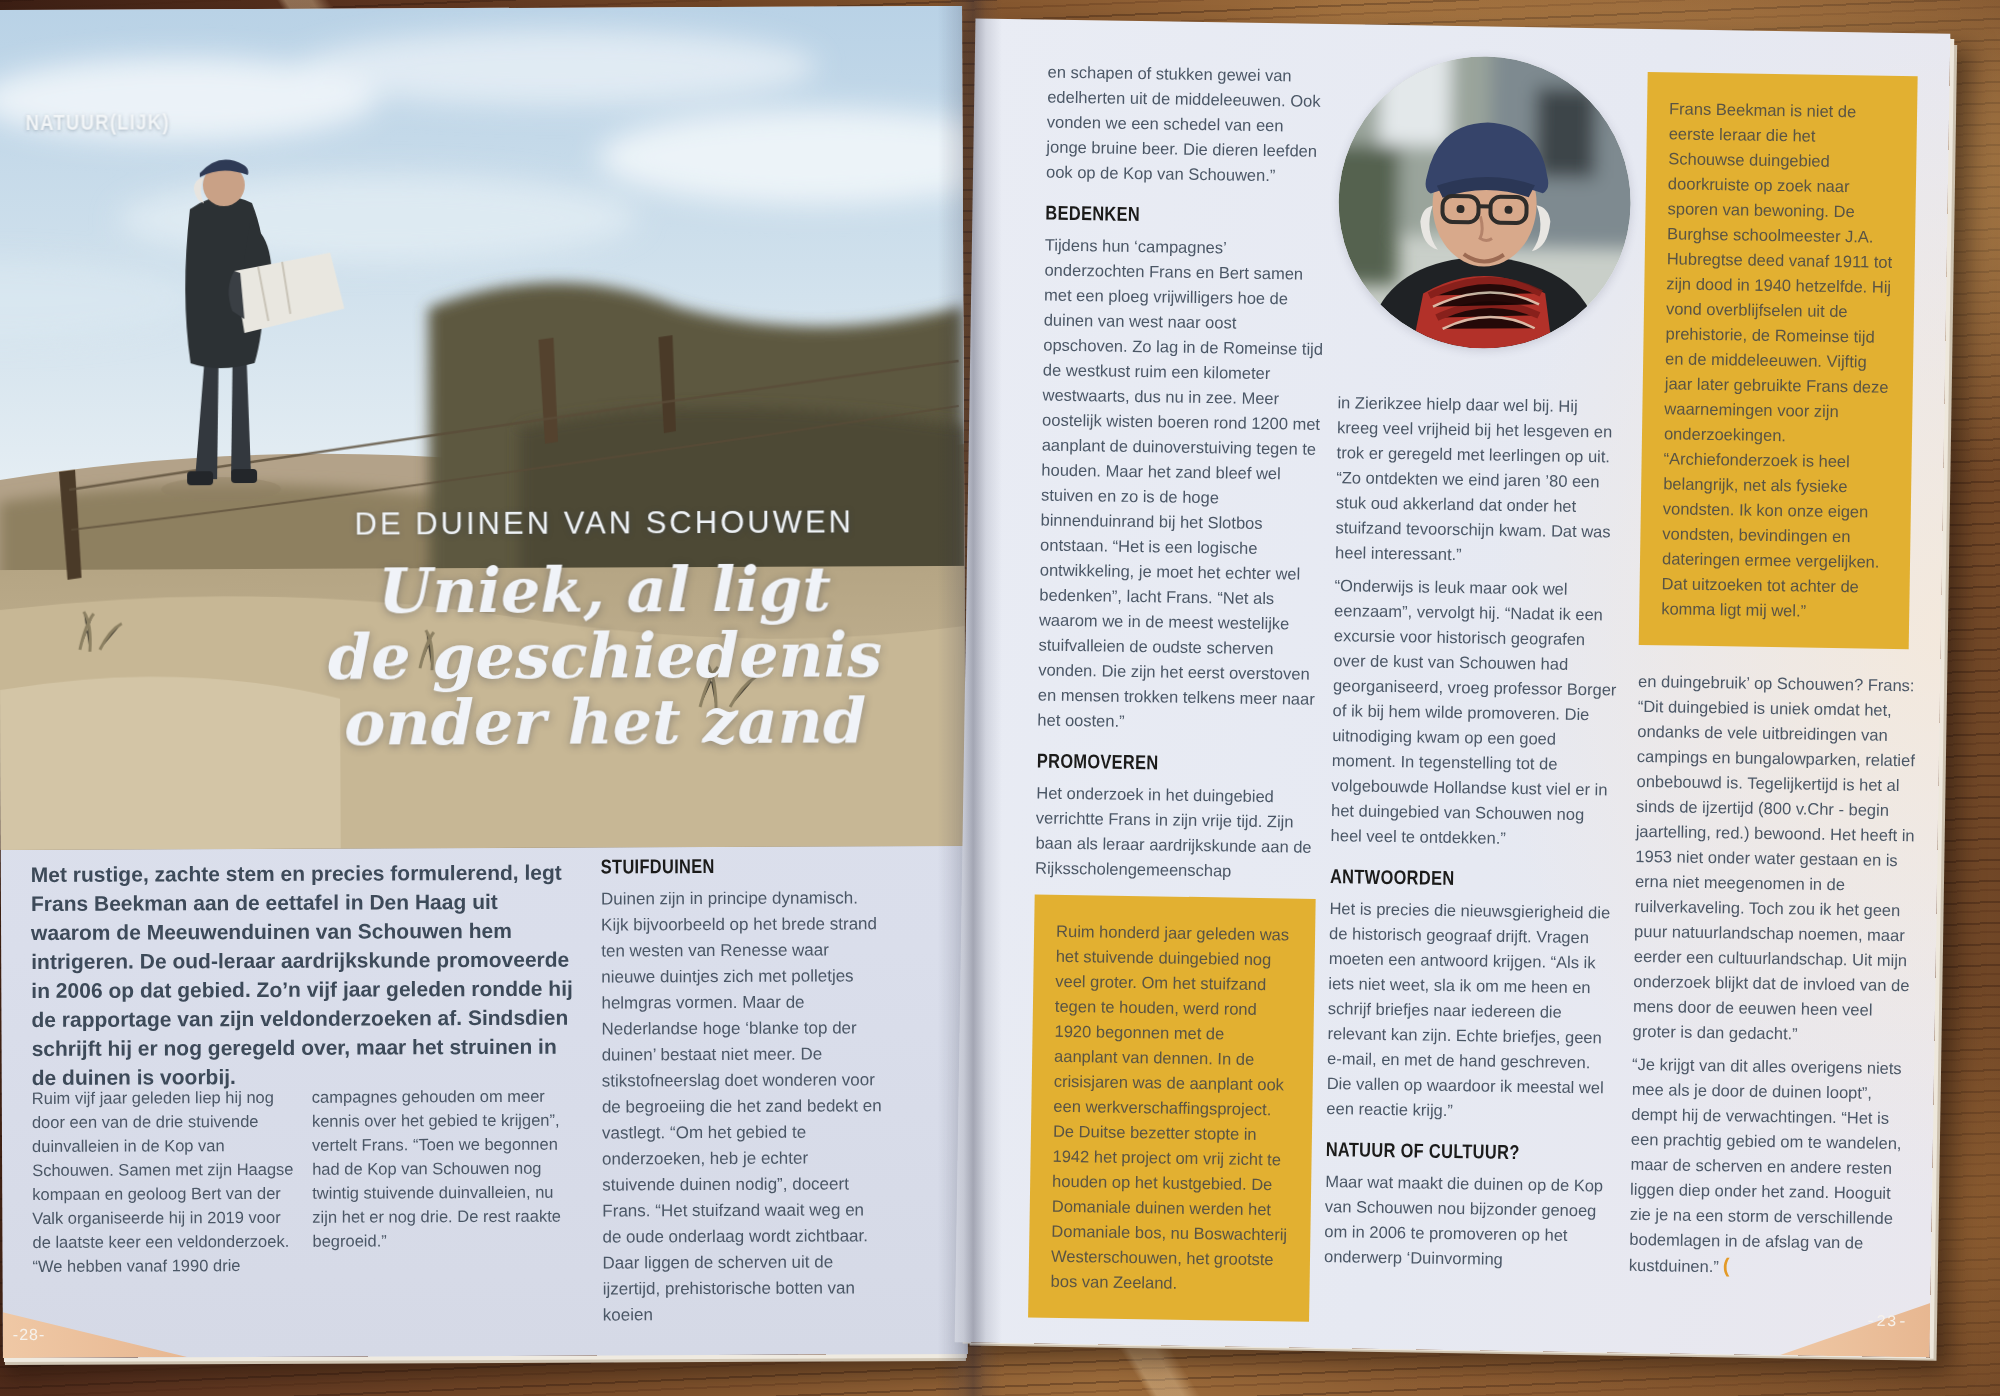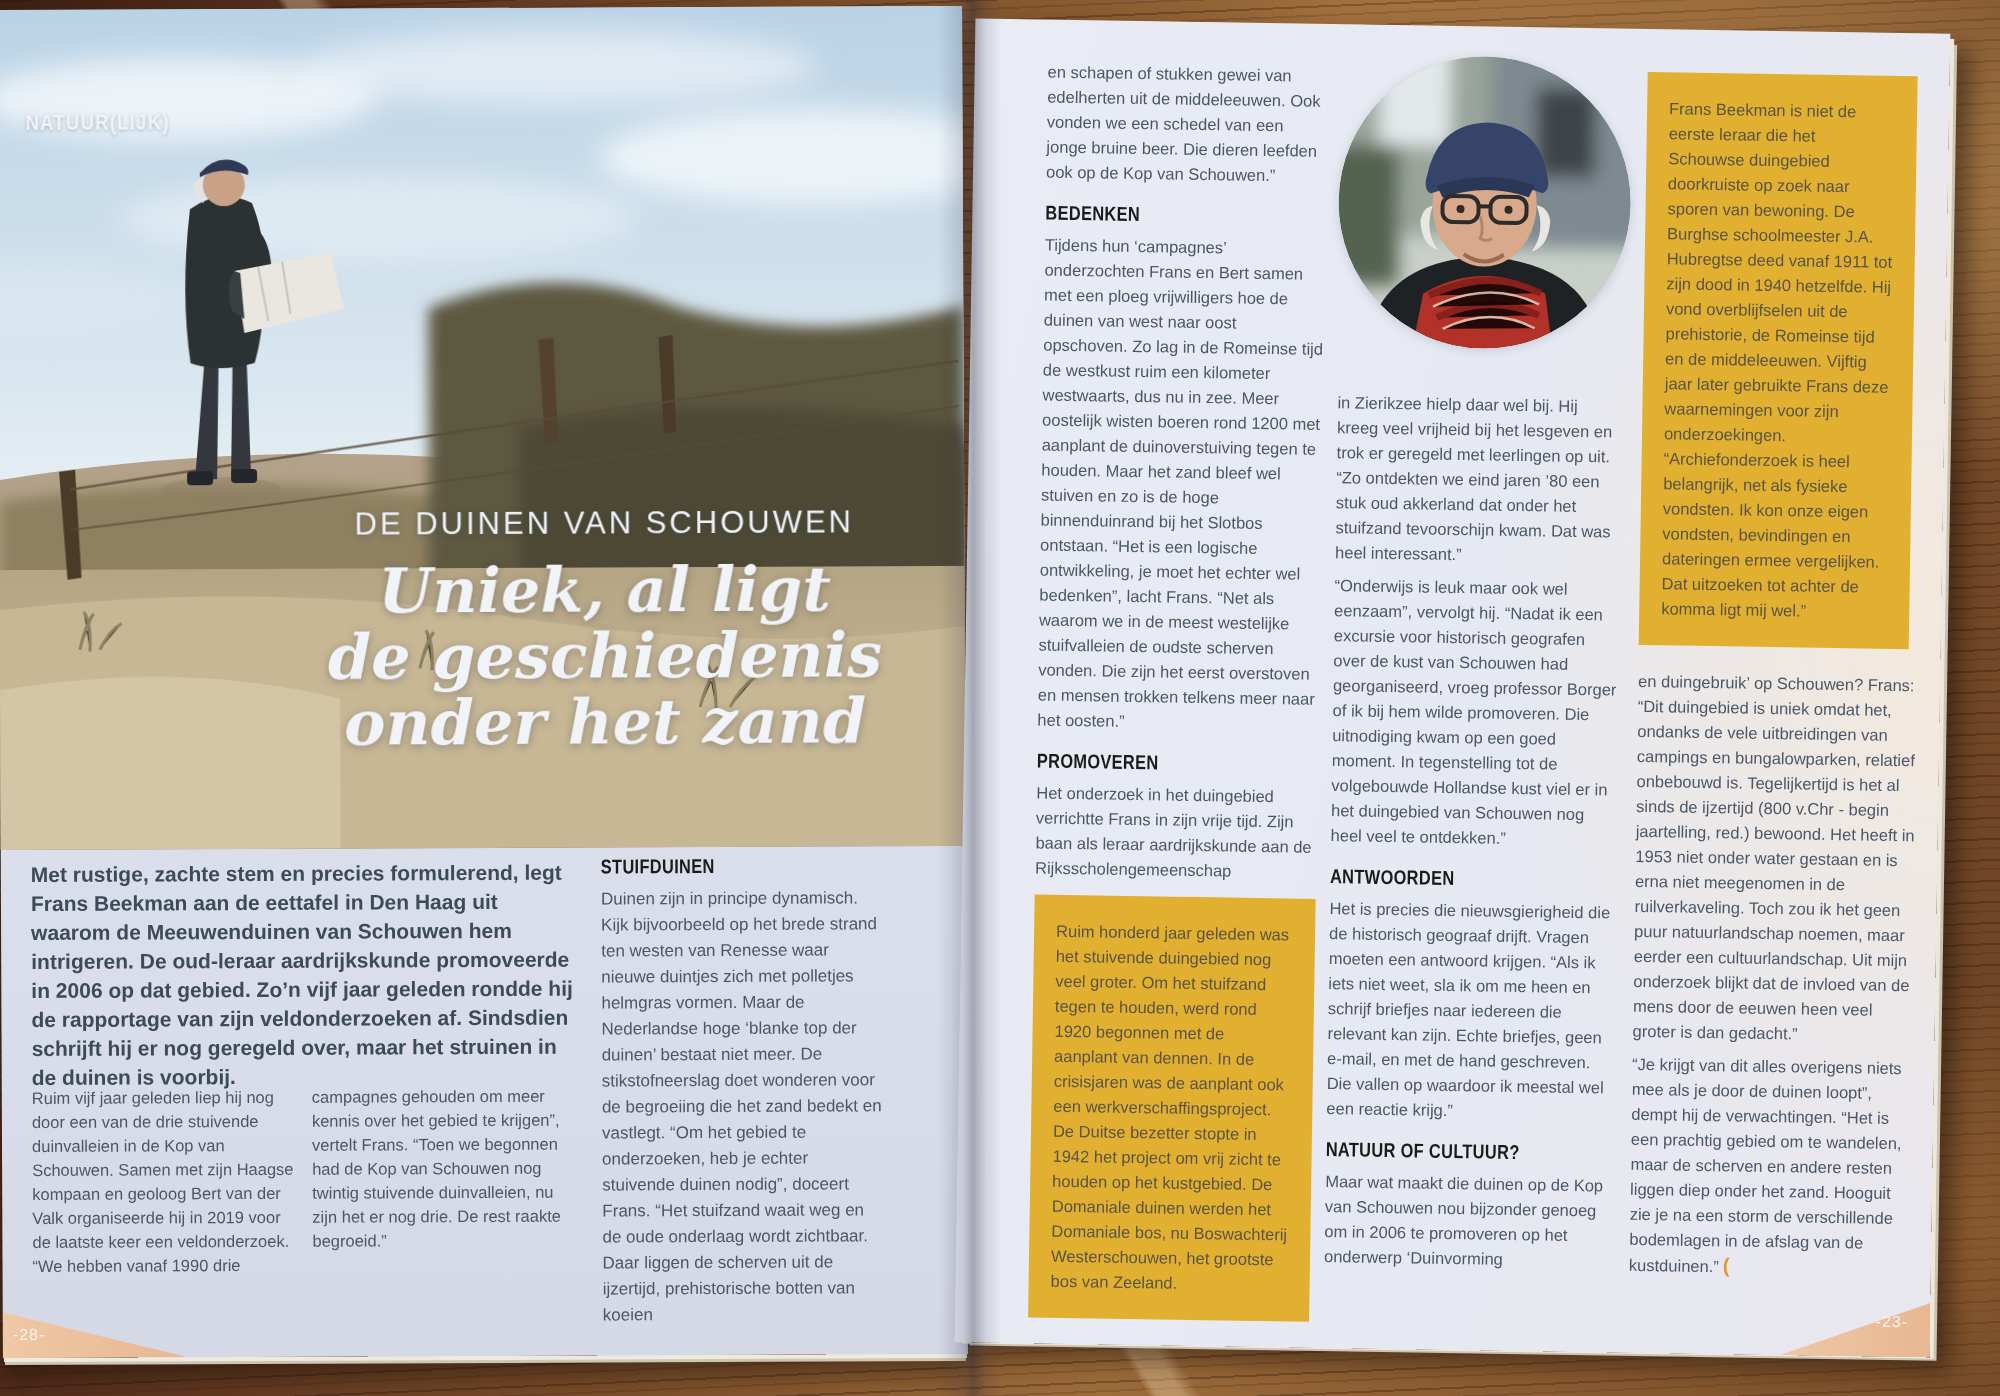--- a/index.html
+++ b/index.html
@@ -80,21 +80,21 @@
   .end-mark { color:#e39a28; font-weight:800; font-size:20px; padding-left:4px; }
 
   
   .wedge { position:absolute; background:linear-gradient(90deg,#efc8a5,#e7b791); }
   .wedge-left { left:0; bottom:0; width:185px; height:52px;
     clip-path:polygon(0 12%, 100% 100%, 0 100%); }
   .wedge-right { right:0; bottom:0; width:150px; height:58px;
     clip-path:polygon(100% 6%, 100% 100%, 0 100%); }
   .pageno { position:absolute; color:#f6f2ec; font-size:16px; letter-spacing:1px; z-index:3; }
   .pn-left { left:10px; bottom:14px; }
-  .pn-right { right:22px; bottom:26px; }
+  .pn-right { right:22px; bottom:26px;font-family:Liberation Mono, monospace; }
 </style>
 </head>
 <body>
 
 <div class="scene">
   <div class="wood"></div>
 
   <section class="page page-left">
 
     <div class="photo">

